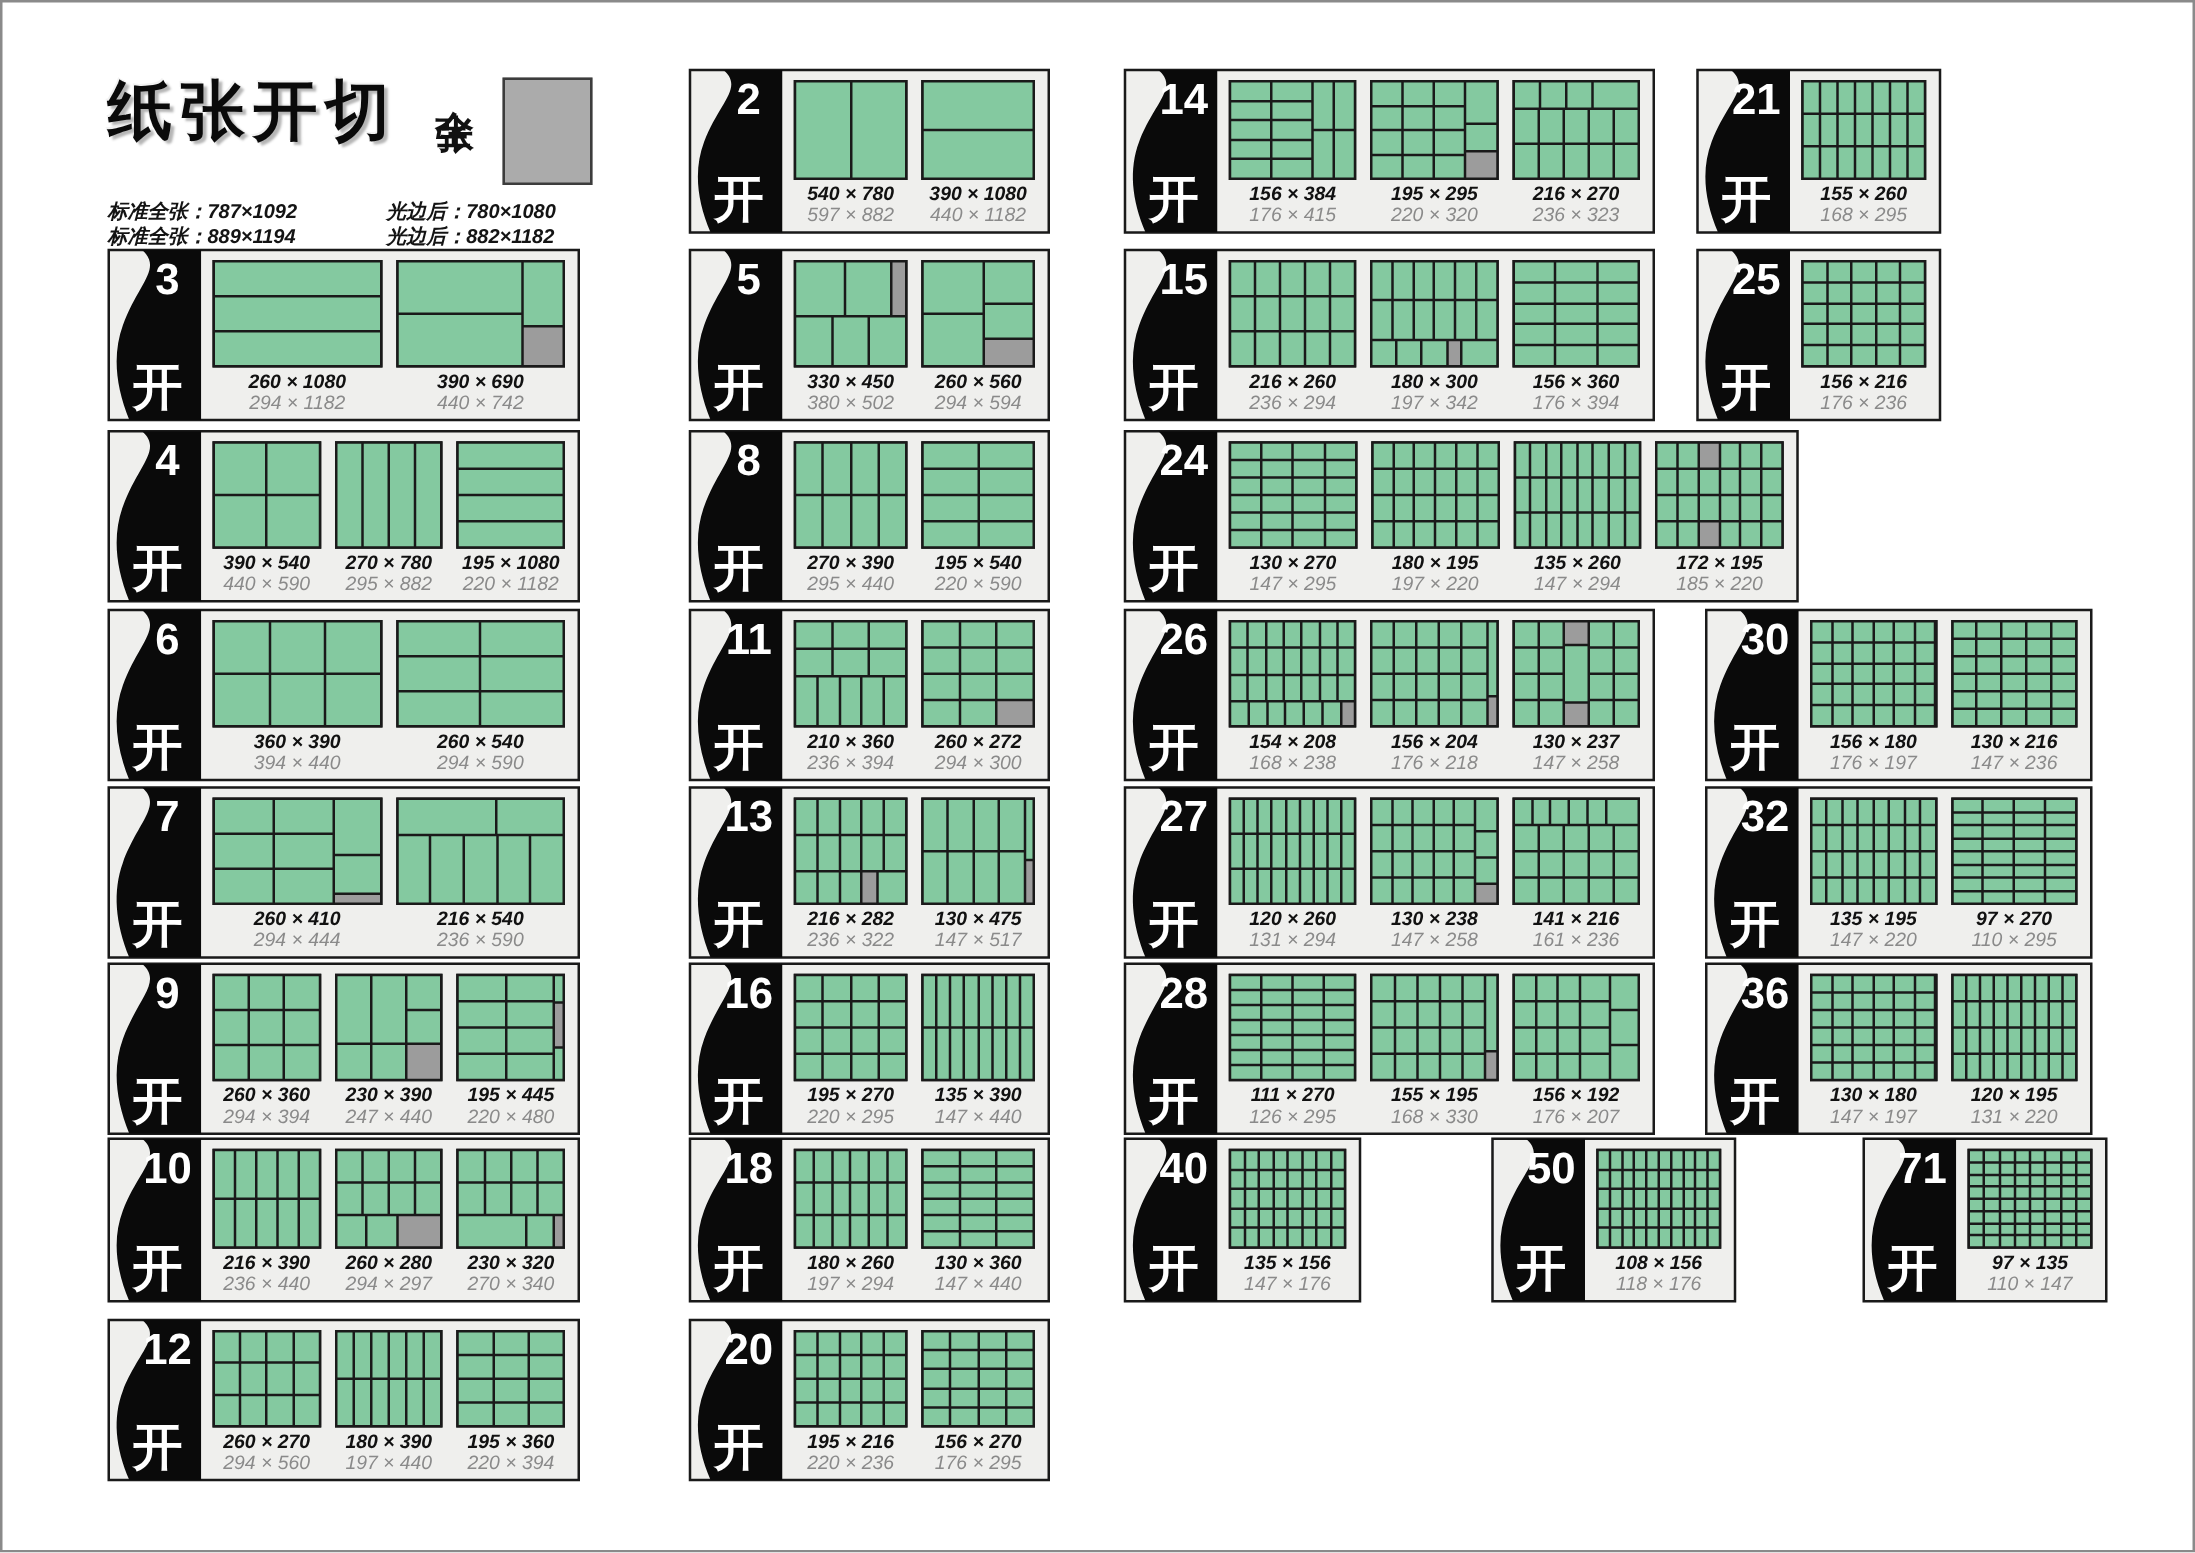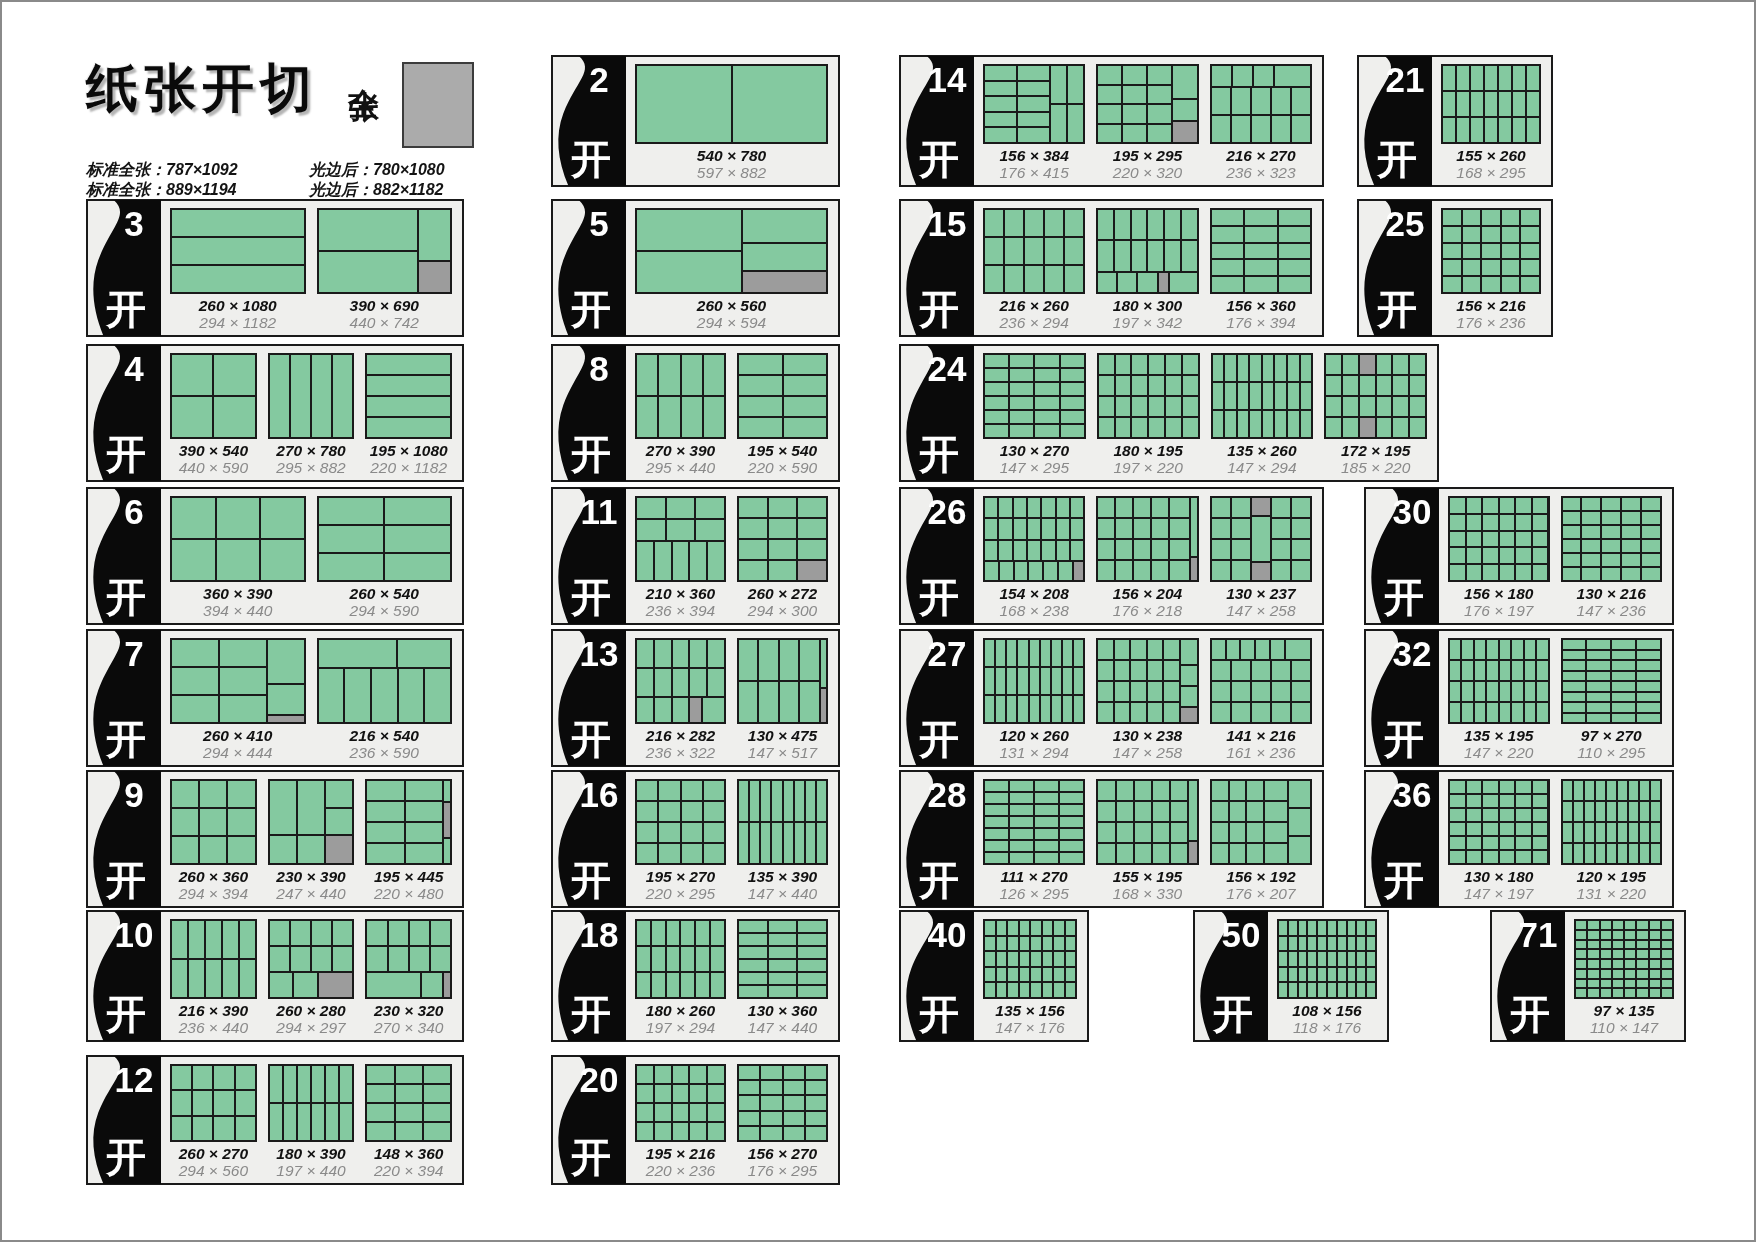--- a/index.html
+++ b/index.html
@@ -65,20 +65,34 @@
               <div class="flx fv" style="flex: 1 1 0%;">
                 <div class="flx fh" style="flex: 1 1 0%;">
                   <div class="cell" style="flex: 1 1 0%;"></div>
                   <div class="cell" style="flex: 1 1 0%;"></div>
                 </div>
               </div>
             </div>
             <div class="l1">540 × 780</div>
             <div class="l2">597 × 882</div>
           </div>
+          <div class="dblock">
+            <div class="diagram">
+              <div class="flx fv" style="flex: 1 1 0%;">
+                <div class="flx fh" style="flex: 1 1 0%;">
+                  <div class="cell" style="flex: 1 1 0%;"></div>
+                </div>
+                <div class="flx fh" style="flex: 1 1 0%;">
+                  <div class="cell" style="flex: 1 1 0%;"></div>
+                </div>
+              </div>
+            </div>
+            <div class="l1">390 × 1080</div>
+            <div class="l2">440 × 1182</div>
+          </div>
         </div>
       </div>
       <div class="card" style="left: 897px; top: 53px; width: 425px; height: 132px;">
         <svg class="swoosh" viewBox="0 0 72 138" preserveAspectRatio="none">
           <path d="M72 0 H26 C42 15 23 27 11 61 C3 84 5 110 16 138 H72 Z"></path>
         </svg>
         <div class="knum">14</div>
         <div class="kai">开</div>
         <div class="drow">
           <div class="dblock">
@@ -280,20 +294,40 @@
           </div>
         </div>
       </div>
       <div class="card" style="left: 549px; top: 197px; width: 289px; height: 138px;">
         <svg class="swoosh" viewBox="0 0 72 138" preserveAspectRatio="none">
           <path d="M72 0 H26 C42 15 23 27 11 61 C3 84 5 110 16 138 H72 Z"></path>
         </svg>
         <div class="knum">5</div>
         <div class="kai">开</div>
         <div class="drow">
+          <div class="dblock">
+            <div class="diagram">
+              <div class="flx fv" style="flex: 1 1 0%;">
+                <div class="flx fh" style="flex: 1.1 1 0%;">
+                  <div class="cell" style="flex: 1.3 1 0%;"></div>
+                  <div class="cell" style="flex: 1.2 1 0%;"></div>
+                  <div class="cell gray" style="flex: 0.35 1 0%;"></div>
+                </div>
+                <div class="flx fv" style="flex: 1 1 0%;">
+                  <div class="flx fh" style="flex: 1 1 0%;">
+                    <div class="cell" style="flex: 1 1 0%;"></div>
+                    <div class="cell" style="flex: 1 1 0%;"></div>
+                    <div class="cell" style="flex: 1 1 0%;"></div>
+                  </div>
+                </div>
+              </div>
+            </div>
+            <div class="l1">330 × 450</div>
+            <div class="l2">380 × 502</div>
+          </div>
           <div class="dblock">
             <div class="diagram">
               <div class="flx fh" style="flex: 1 1 0%;">
                 <div class="flx fv" style="flex: 1.25 1 0%;">
                   <div class="flx fh" style="flex: 1 1 0%;">
                     <div class="cell" style="flex: 1 1 0%;"></div>
                   </div>
                   <div class="flx fh" style="flex: 1 1 0%;">
                     <div class="cell" style="flex: 1 1 0%;"></div>
                   </div>
@@ -2436,21 +2470,21 @@
                   <div class="cell" style="flex: 1 1 0%;"></div>
                   <div class="cell" style="flex: 1 1 0%;"></div>
                 </div>
                 <div class="flx fh" style="flex: 1 1 0%;">
                   <div class="cell" style="flex: 1 1 0%;"></div>
                   <div class="cell" style="flex: 1 1 0%;"></div>
                   <div class="cell" style="flex: 1 1 0%;"></div>
                 </div>
               </div>
             </div>
-            <div class="l1">148 × 360</div>
+            <div class="l1">195 × 360</div>
             <div class="l2">220 × 394</div>
           </div>
         </div>
       </div>
       <div class="card" style="left: 549px; top: 1053px; width: 289px; height: 130px;">
         <svg class="swoosh" viewBox="0 0 72 138" preserveAspectRatio="none">
           <path d="M72 0 H26 C42 15 23 27 11 61 C3 84 5 110 16 138 H72 Z"></path>
         </svg>
         <div class="knum">20</div>
         <div class="kai">开</div>

